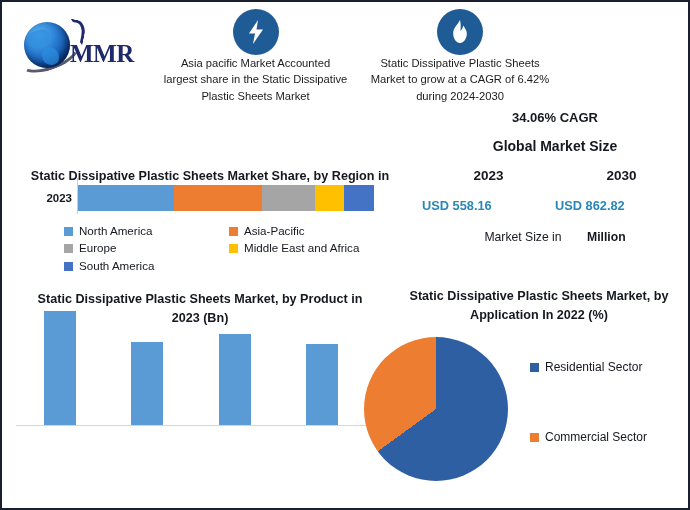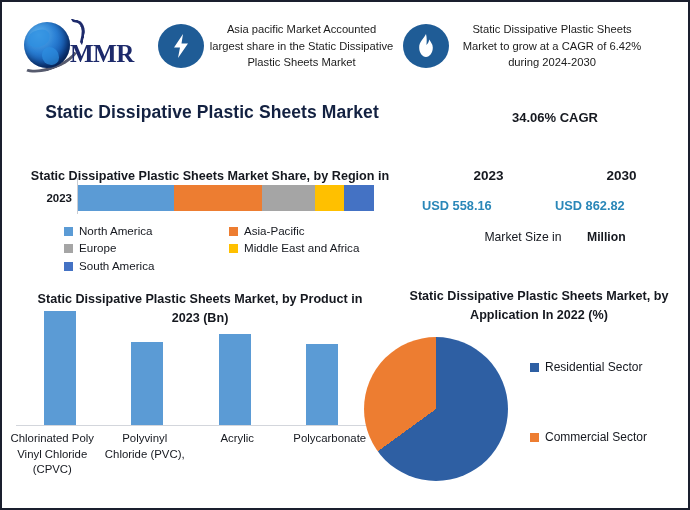--- a/index.html
+++ b/index.html
@@ -71,36 +71,37 @@
   }
   .logo-text {
     position: absolute; left: 58px; top: 24px;
     font-family: "Liberation Serif", serif;
     font-size: 25px; font-weight: bold;
     color: #1d2a6b; letter-spacing: -.5px;
   }
   .hdr-block {
     display: flex; align-items: center;
     height: 74px;
+    flex-direction: column;
   }
   .hdr-icon {
     width: 46px; height: 44px; flex: 0 0 46px;
     border-radius: 50%;
     background: #1f5c96;
     display: flex; align-items: center; justify-content: center;
     position: relative;
   }
   .hdr-text {
     font-size: 11.2px; color: #1b1b1b;
     line-height: 1.47; text-align: center;
     padding: 0 5px;
   }
   .hdr-block-1 { margin-left: 6px; }
   .hdr-block-1 .hdr-text { width: 195px; }
-  .hdr-block-2 { margin-left: 4px; justify-content: flex-end; }
+  .hdr-block-2 { margin-left: 4px; }
   .hdr-block-2 .hdr-text { width: 206px; }
 
   
   .main-title {
     position: absolute; left: 0; top: 100px;
     width: 420px; text-align: center;
     font-size: 17.5px; font-weight: bold;
     color: #132141; letter-spacing: .1px;
   }
 
@@ -259,21 +260,20 @@
       <div class="hdr-icon">
         <svg width="20" height="26" viewBox="0 0 20 26" aria-hidden="true">
           <path d="M10 1 C7 6.5 3.2 8.8 3.2 14.6 C3.2 20 6.3 24 10 24 C13.7 24 16.8 20 16.8 14.6 C16.8 10.9 14.6 9.3 13.2 6.6 C12.7 9.6 11.6 11 10.4 12 C10.9 8.7 10.9 4.6 10 1 Z" fill="#ffffff"></path>
         </svg>
       </div>
       <div class="hdr-text">Static Dissipative Plastic Sheets Market to grow at a CAGR of 6.42% during 2024-2030</div>
     </div>
 
   </div>
 
-  <div class="main-title">Static Dissipative Plastic Sheets Market</div>
 
   <div class="region-title">Static Dissipative Plastic Sheets Market Share, by Region in 2023 (%)</div>
   <div class="region-axis-label">2023</div>
   <div class="region-vline"></div>
   <div class="stacked-bar" id="stacked-bar">
       <div style="width: 32.5%; background: rgb(91, 155, 213);"></div>
       <div style="width: 29.5%; background: rgb(237, 125, 49);"></div>
       <div style="width: 18%; background: rgb(165, 165, 165);"></div>
       <div style="width: 10%; background: rgb(255, 192, 0);"></div>
       <div style="width: 10%; background: rgb(68, 114, 196);"></div>
@@ -295,44 +295,39 @@
         <span class="swatch" style="background: rgb(255, 192, 0);"></span>
         <span>Middle East and Africa</span>
       </div>
       <div class="li">
         <span class="swatch" style="background: rgb(68, 114, 196);"></span>
         <span>South America</span>
       </div>
     </div>
 
   <div class="cagr">34.06% CAGR</div>
+  <div class="gms">Global Market Size</div>
   <div class="yr-row">
     <div>2023</div>
     <div>2030</div>
   </div>
   <div class="val-row">
     <div>USD 558.16</div>
     <div>USD 862.82</div>
   </div>
   <div class="msize"><span>Market Size in </span><b>Million</b></div>
 
   <div class="prod-title">Static Dissipative Plastic Sheets Market, by Product in 2023 (Bn)</div>
   <div class="prod-plot" id="prod-plot">
       <div class="prod-bar" style="height: 115px; left: 27.75px; background: rgb(91, 155, 213);"></div>
       <div class="prod-bar" style="height: 84px; left: 115.25px; background: rgb(91, 155, 213);"></div>
       <div class="prod-bar" style="height: 92px; left: 202.75px; background: rgb(91, 155, 213);"></div>
       <div class="prod-bar" style="height: 82px; left: 290.25px; background: rgb(91, 155, 213);"></div>
     </div>
   <div class="prod-baseline"></div>
-  <div class="prod-labels" id="prod-labels">
-      <div>Chlorinated Poly Vinyl Chloride (CPVC)</div>
-      <div>Polyvinyl Chloride (PVC),</div>
-      <div>Acrylic</div>
-      <div>Polycarbonate</div>
-    </div>
 
   <div class="pie-title">Static Dissipative Plastic Sheets Market, by Application In 2022 (%)</div>
   <div class="pie" id="pie" style="background: conic-gradient(rgb(46, 95, 163) 0deg, rgb(46, 95, 163) 234deg, rgb(237, 125, 49) 234deg, rgb(237, 125, 49) 360deg);"></div>
   <div class="pie-li pie-li-res">
     <span class="swatch" id="pie-sw-0" style="background: rgb(46, 95, 163);"></span>
     <span>Residential Sector</span>
   </div>
   <div class="pie-li pie-li-com">
     <span class="swatch" id="pie-sw-1" style="background: rgb(237, 125, 49);"></span>
     <span>Commercial Sector</span>

